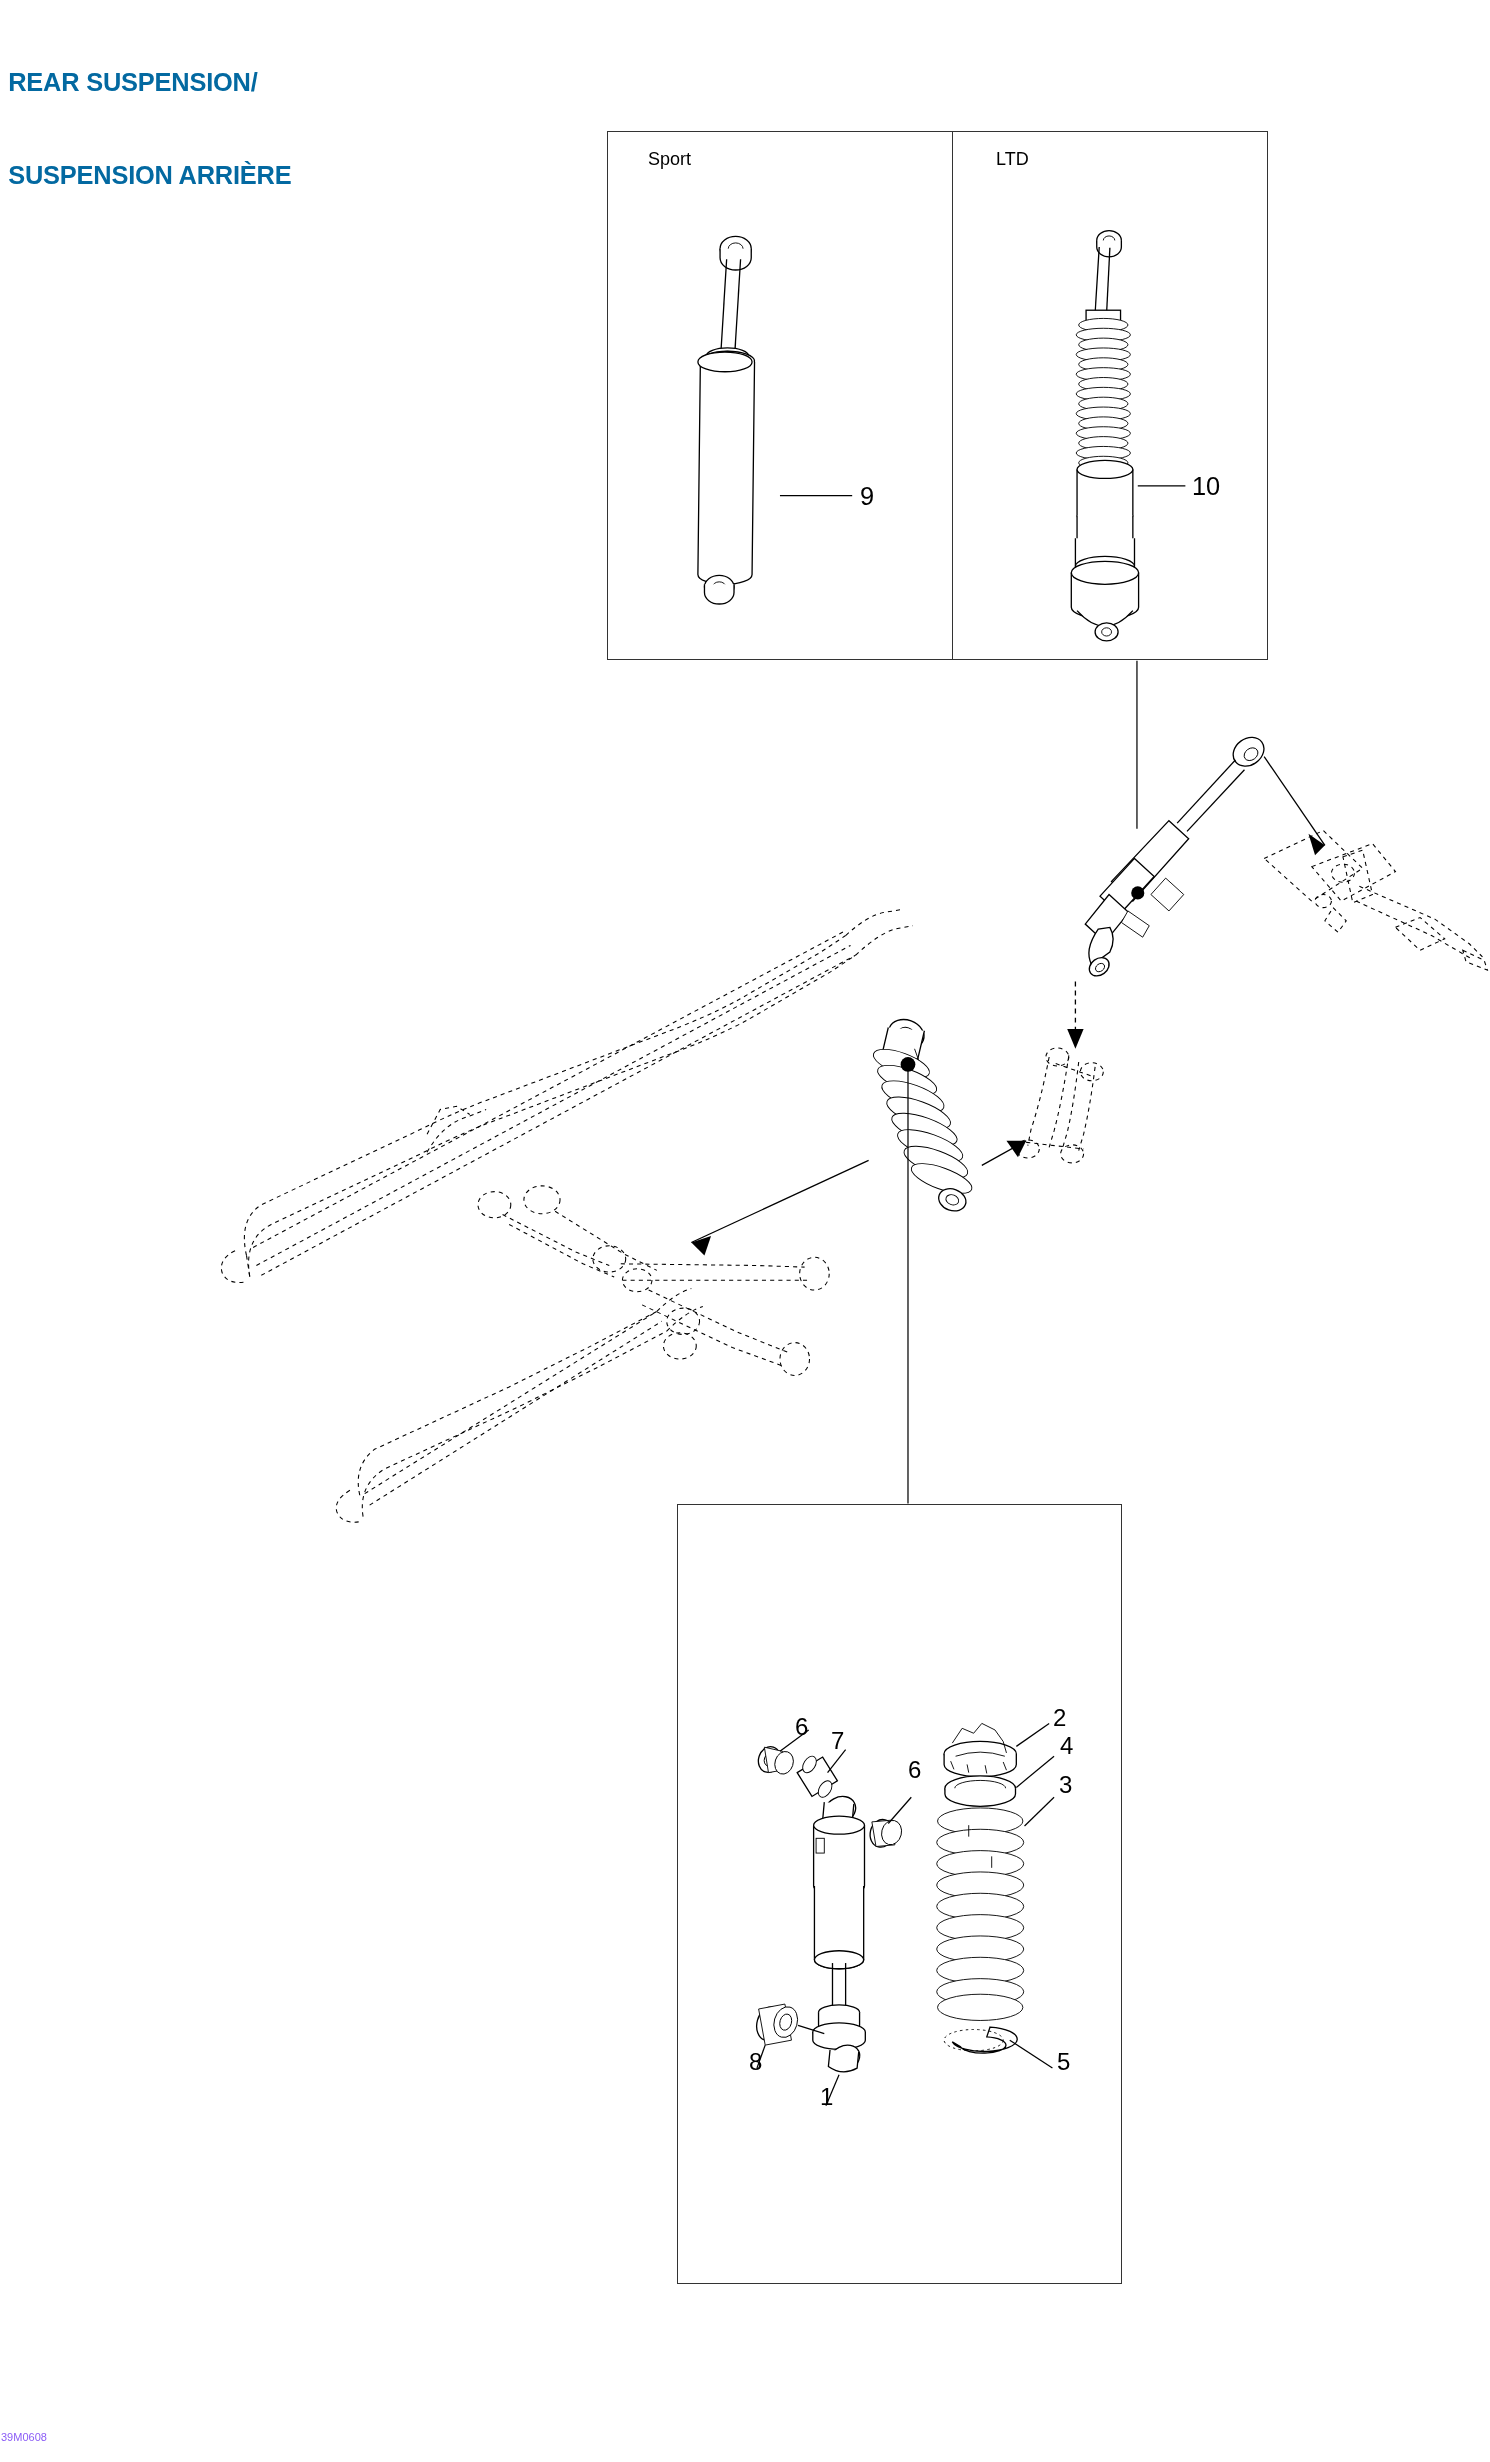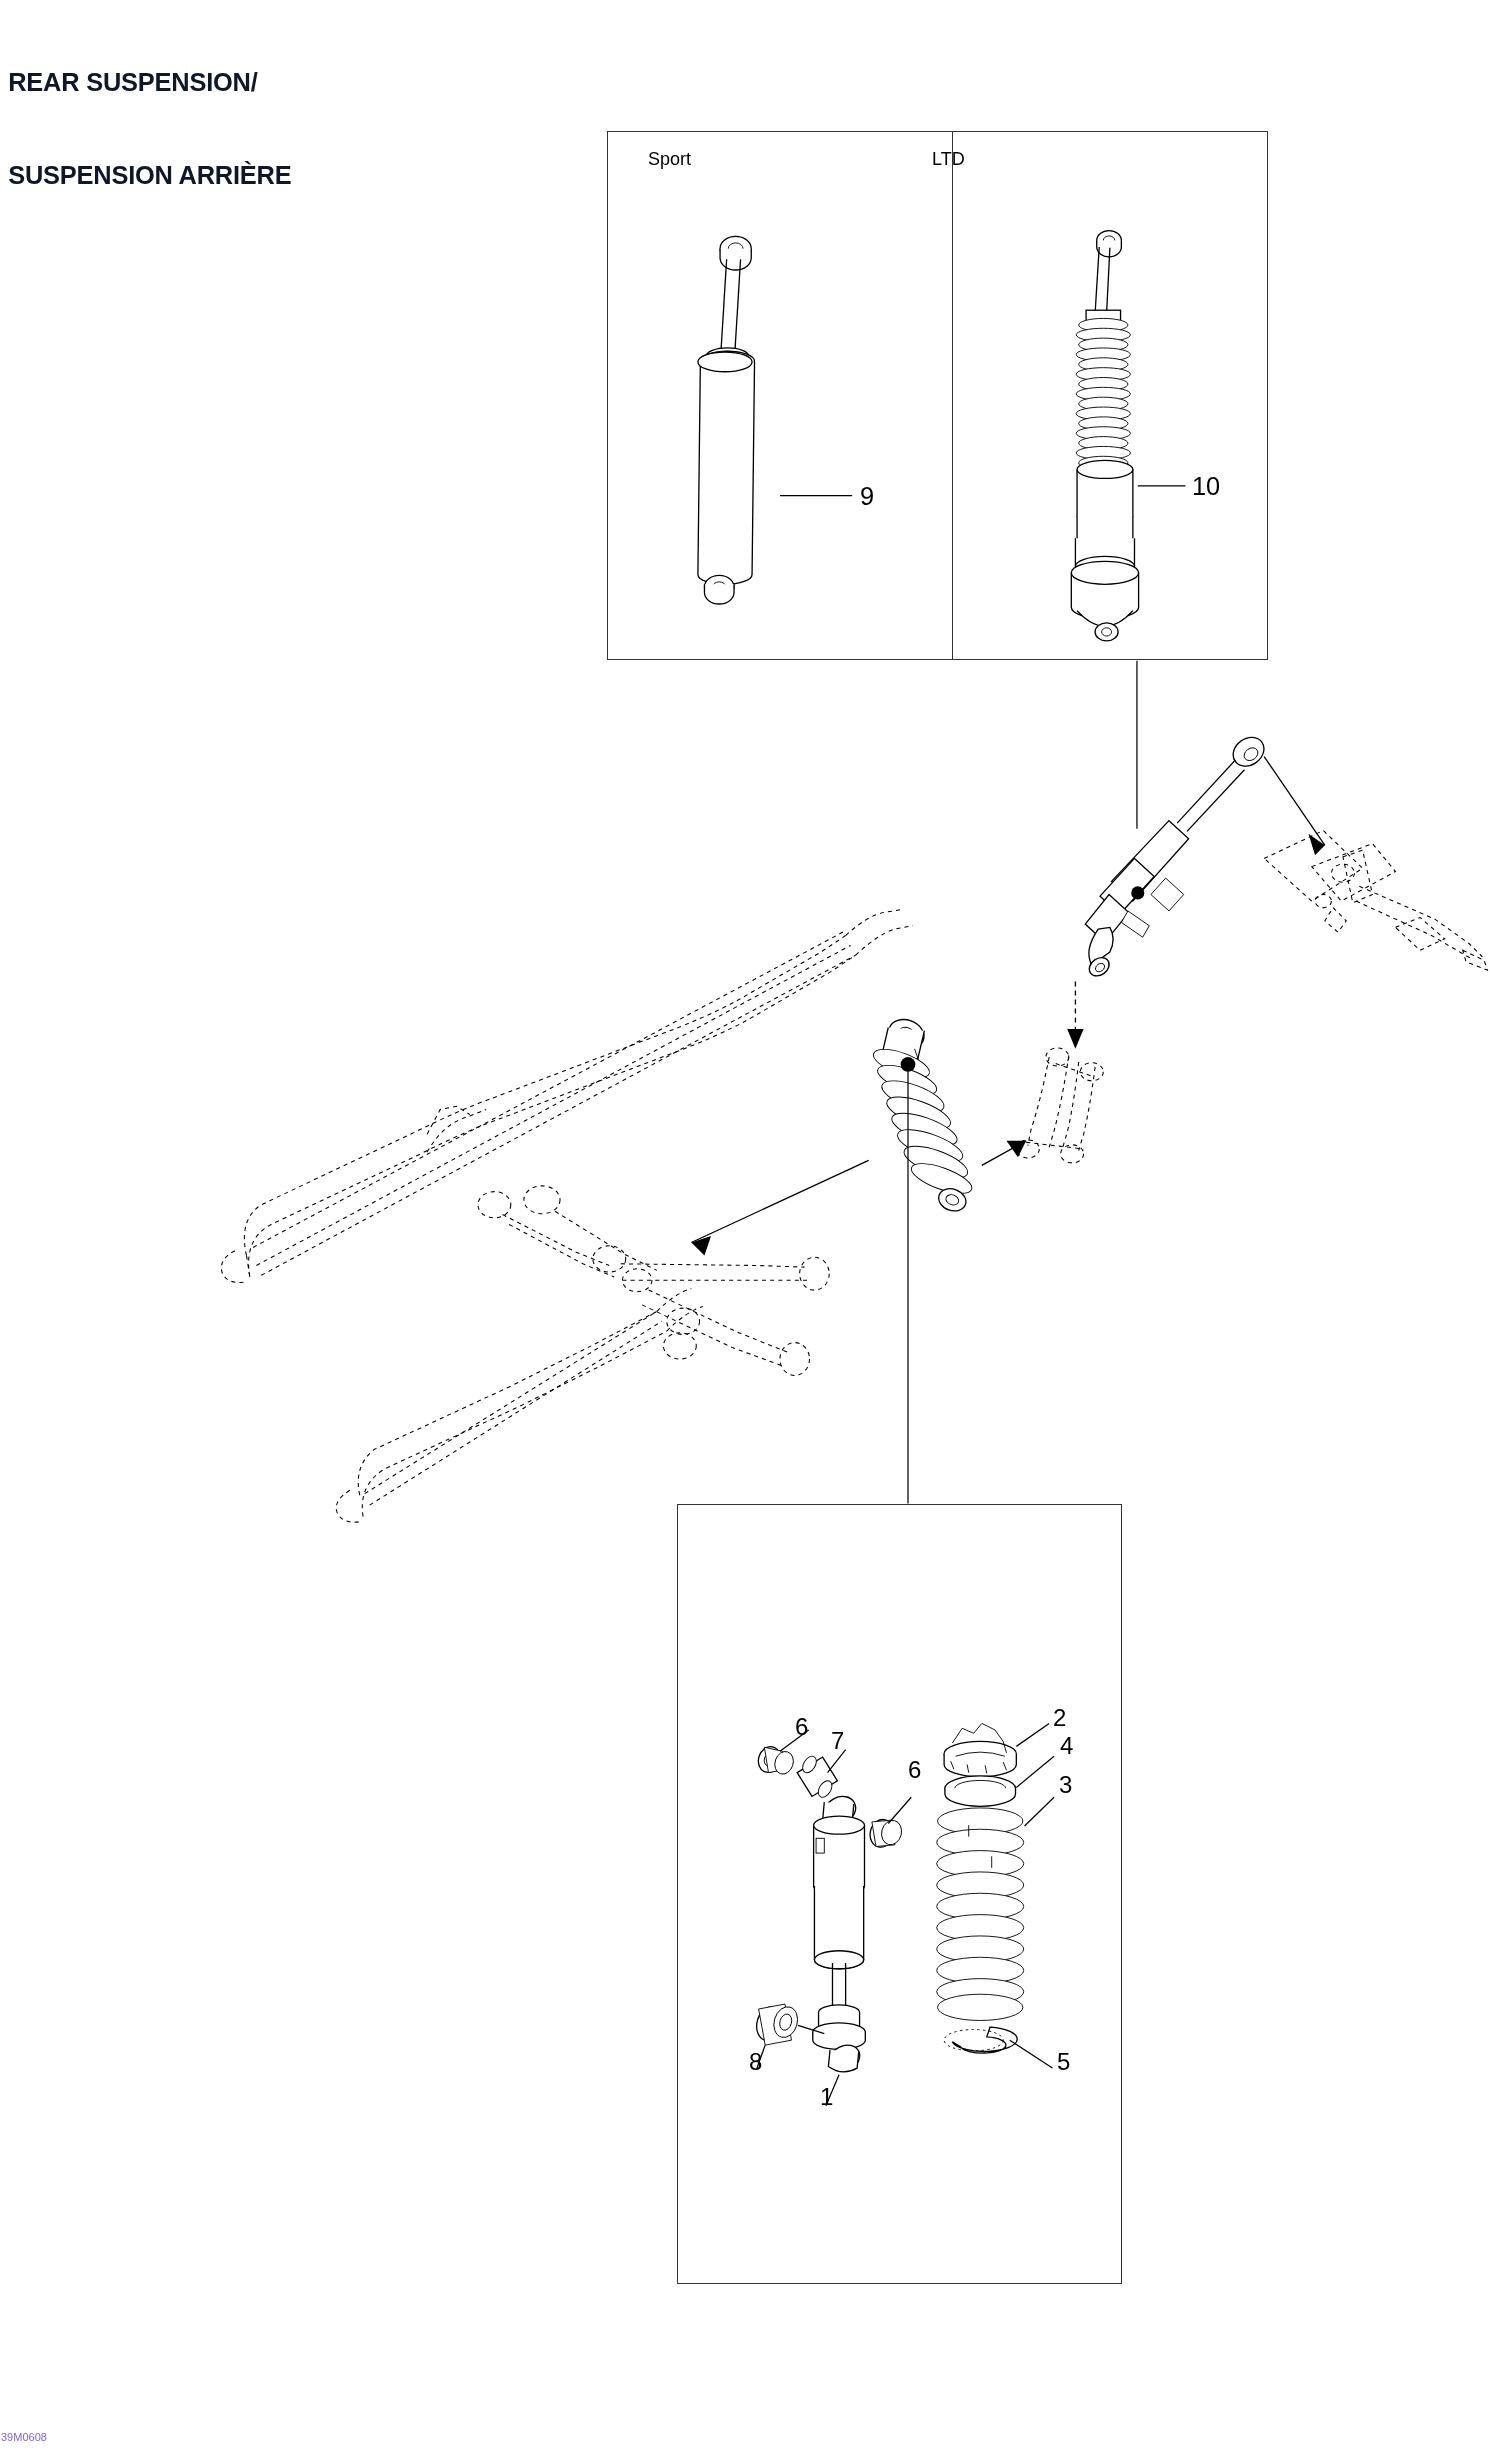--- a/index.html
+++ b/index.html
@@ -18,21 +18,21 @@
 
   
   #page-title {
     position: absolute;
     left: 8.2px;
     top: 4.9px;
     font-size: 25.4px;
     font-weight: bold;
     line-height: 1.22;
     letter-spacing: -0.2px;
-    color: #0f172a;
+    color: #0369a1;
     white-space: pre;
   }
   #page-title .t-line { display: block; }
 
   
   #footer-code {
     position: absolute;
     left: 1px;
     top: 2431px;
     font-size: 11px;
@@ -67,21 +67,21 @@
     height: 780px;
   }
 
   .box-label {
     position: absolute;
     font-size: 18px;
     color: #000;
     white-space: nowrap;
   }
   #label-sport { left: 648px; top: 149px; }
-  #label-ltd   { left: 932px; top: 149px; }
+  #label-ltd   { left: 996px; top: 149px; }
 
   
   .callout {
     position: absolute;
     font-size: 24px;
     color: #000;
     line-height: 1;
     white-space: nowrap;
   }
   .callout.big { font-size: 25.4px; }

